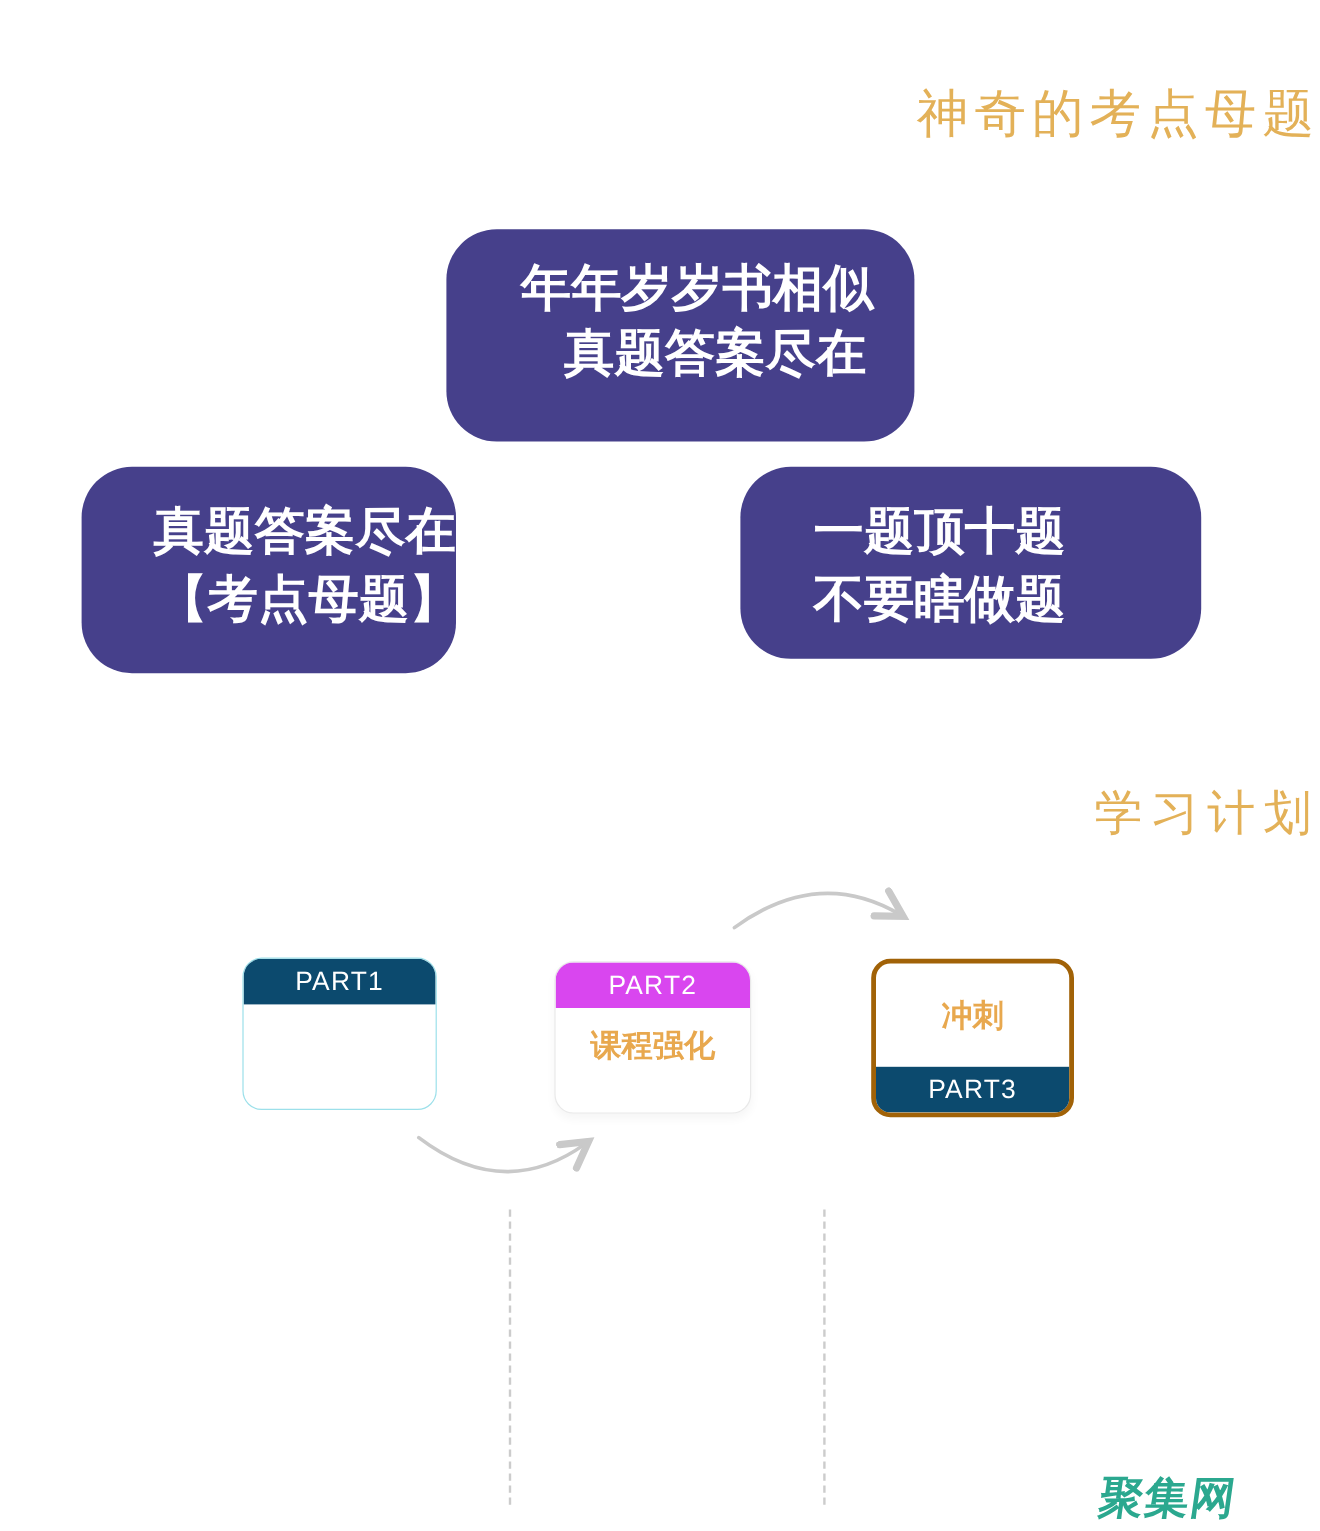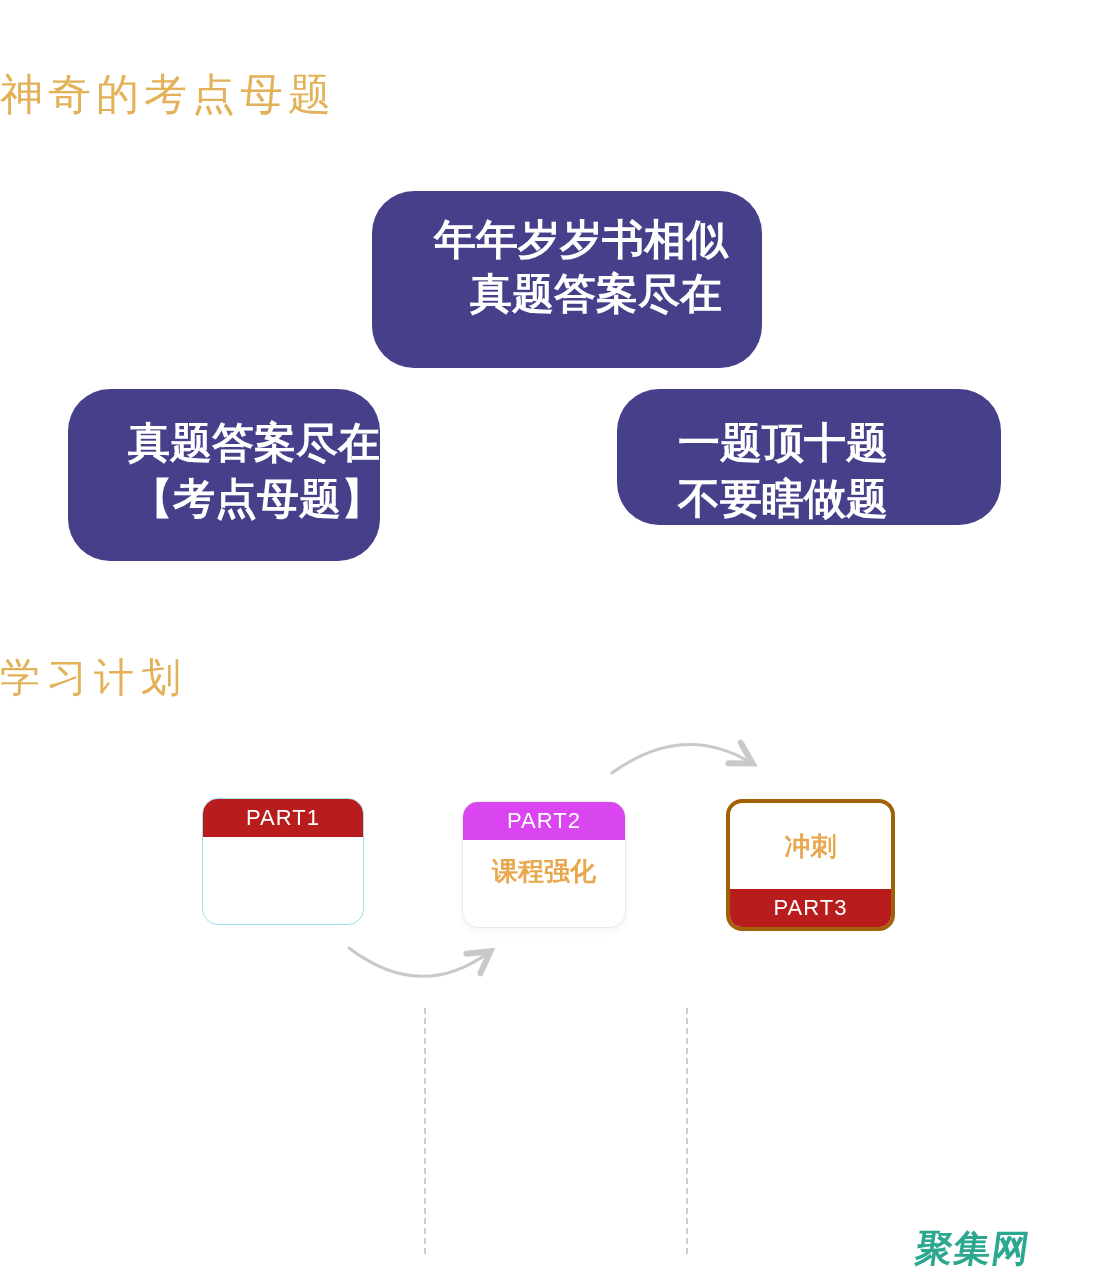--- a/index.html
+++ b/index.html
@@ -4,58 +4,58 @@
 <style>
   html,body{margin:0;padding:0;}
   body{
     width:1100px;height:1276px;position:relative;background:#ffffff;
     font-family:"Liberation Sans","DejaVu Sans",sans-serif;overflow:hidden;
   }
   .abs{position:absolute;}
 
   
   .big-title{
-    left:0;right:0;text-align:left;
+    left:0;right:0;text-align:right;
     color:#e3b158;
     font-family:"DejaVu Serif","Liberation Serif",serif;
     font-weight:400;
   }
   #title1{top:66px;font-size:43px;letter-spacing:5px;}
   #title2{top:650px;font-size:40px;letter-spacing:7px;}
 
   
   .pbox{
     background:#46408b;border-radius:42px;color:#ffffff;
     font-weight:bold;font-size:42px;line-height:42px;
   }
   .pbox .pline{position:absolute;white-space:nowrap;}
   #box-top{left:372px;top:191px;width:390px;height:177px;}
   #box-top .l1{left:62px;top:28px;}
   #box-top .l2{left:98px;top:82px;}
   #box-left{left:68px;top:389px;width:312px;height:172px;}
   #box-left .l1{left:60px;top:33px;}
   #box-left .l2{left:63px;top:89px;}
-  #box-right{left:617px;top:389px;width:384px;height:136px;text-align:center;}
+  #box-right{left:617px;top:389px;width:384px;height:160px;text-align:center;}
   #box-right .l1{left:61px;top:33px;}
   #box-right .l2{left:61px;top:89px;}
 
   
   .card{
     background:#ffffff;border-radius:16px;overflow:hidden;
     display:flex;flex-direction:column;
   }
   .card .stage{
     color:#e8a84e;font-weight:bold;font-size:26px;
     display:flex;align-items:center;justify-content:center;flex:1;
   }
   .band{
     height:38px;flex:0 0 38px;display:flex;align-items:center;justify-content:center;
     color:#ffffff;font-size:22px;letter-spacing:1px;
   }
-  .band.cyan{background:#b91c1c;}
+  .band.cyan{background:#0c4a6e;}
   .band.green{background:#d946ef;}
   #card1{left:202px;top:798px;width:160px;height:125px;border:1px solid #9ce0ea;}
   #card2{left:462px;top:801px;width:162px;height:125px;border:1px solid #e9e9e9;box-shadow:0 4px 8px rgba(0,0,0,0.04);}
   #card2 .stage{align-items:flex-start;padding-top:2px;margin-top:12px;}
   #card3{left:726px;top:799px;width:161px;height:124px;border:4px solid #a16207;text-align:center;}
 
   
   #arrow-svg{left:0;top:700px;}
 
   

